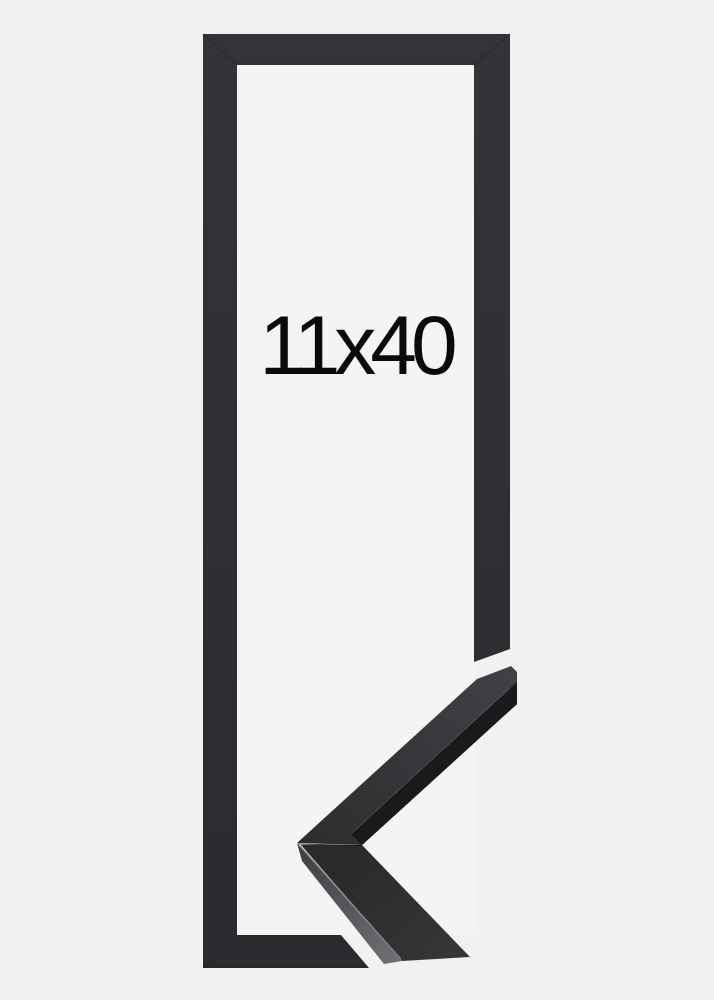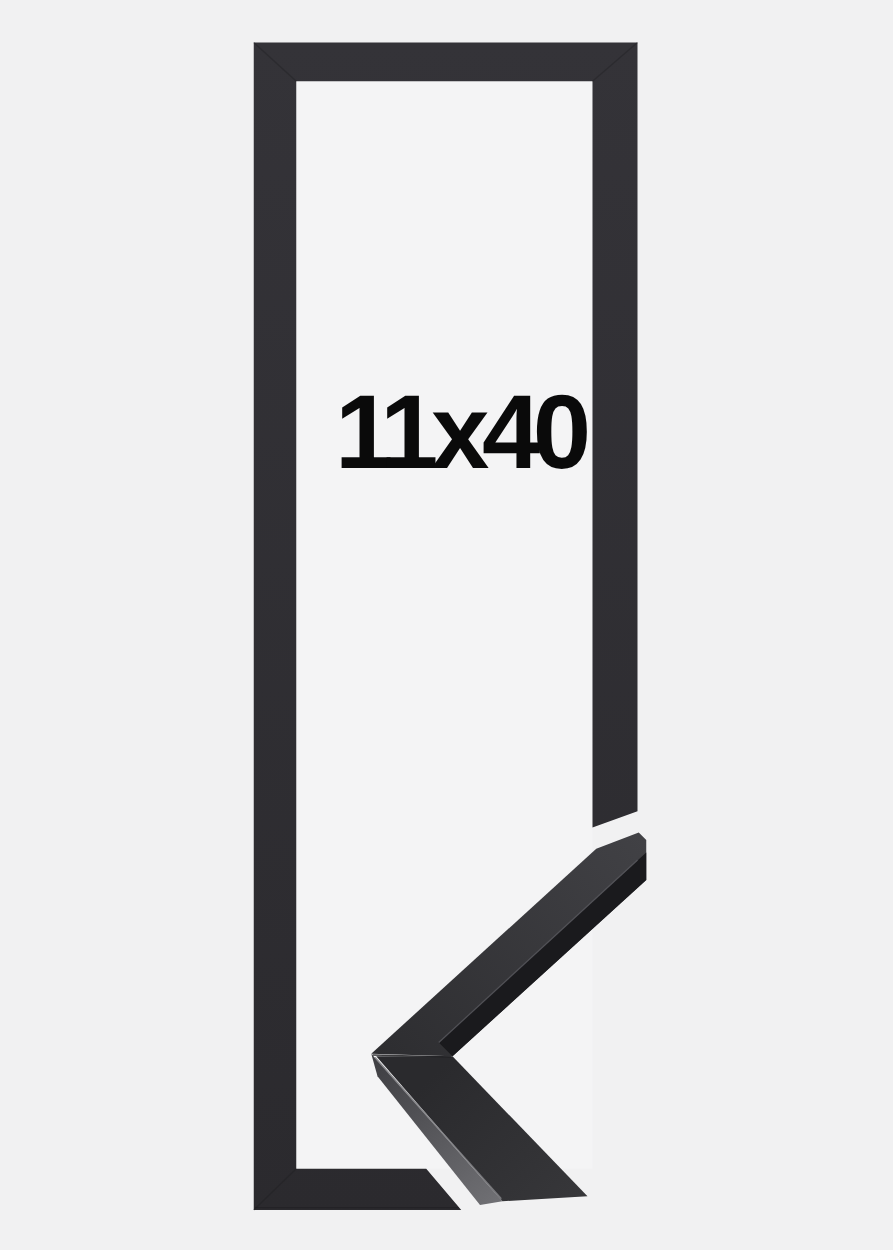--- a/index.html
+++ b/index.html
@@ -35,26 +35,25 @@
   .corner-seam { stroke: var(--seam, #1c1c1f); stroke-width: 1.1; opacity: 0.85; }
   .bar-edge-line { stroke: var(--edge-dark, #1a1a1d); stroke-width: 1; opacity: 0.45; }
   .size-label {
     position: absolute;
     left: 237px;
     top: 303px;
     width: 237px;
     height: 84px;
     line-height: 84px;
     font-size: 84px;
-    font-weight: 700;
+    font-weight: 400;
     letter-spacing: -6px;
     text-align: center;
     color: var(--text, #0a0a0a);
     white-space: nowrap;
-    padding-left: 12px;
   }
 </style>
 </head>
 <body>
 
 <div class="stage">
 
   <svg class="frame-svg" viewBox="0 0 714 1000" aria-hidden="true">
     <defs>
       <linearGradient id="gFrame" gradientUnits="userSpaceOnUse" x1="356" y1="34" x2="356" y2="968">

